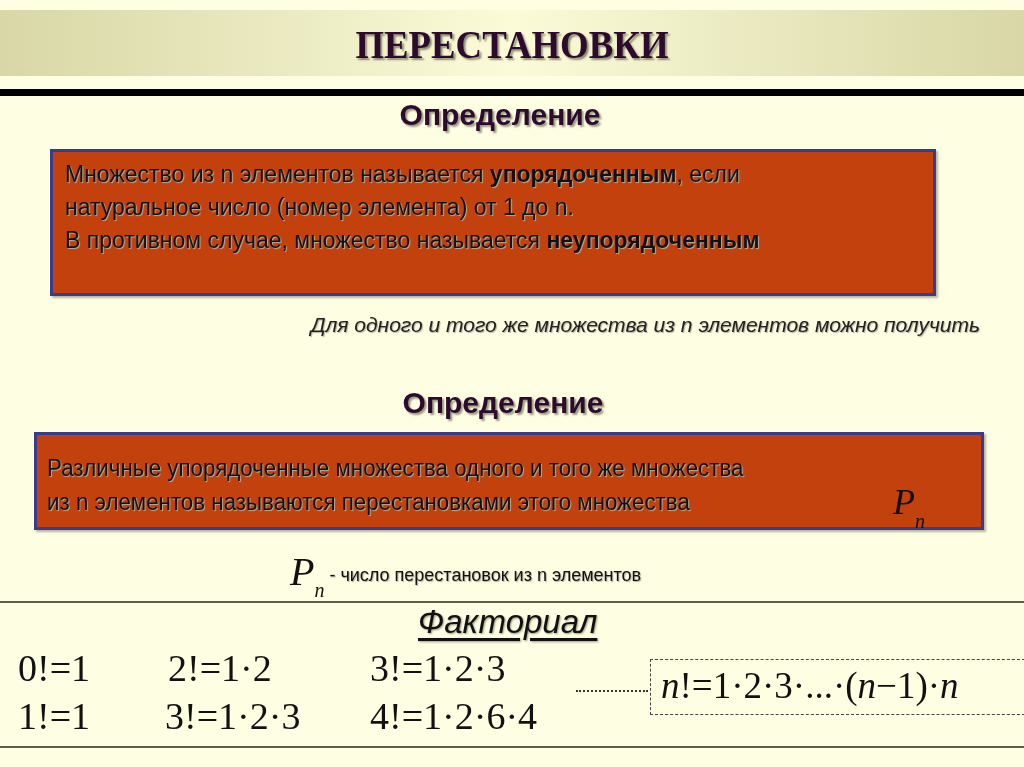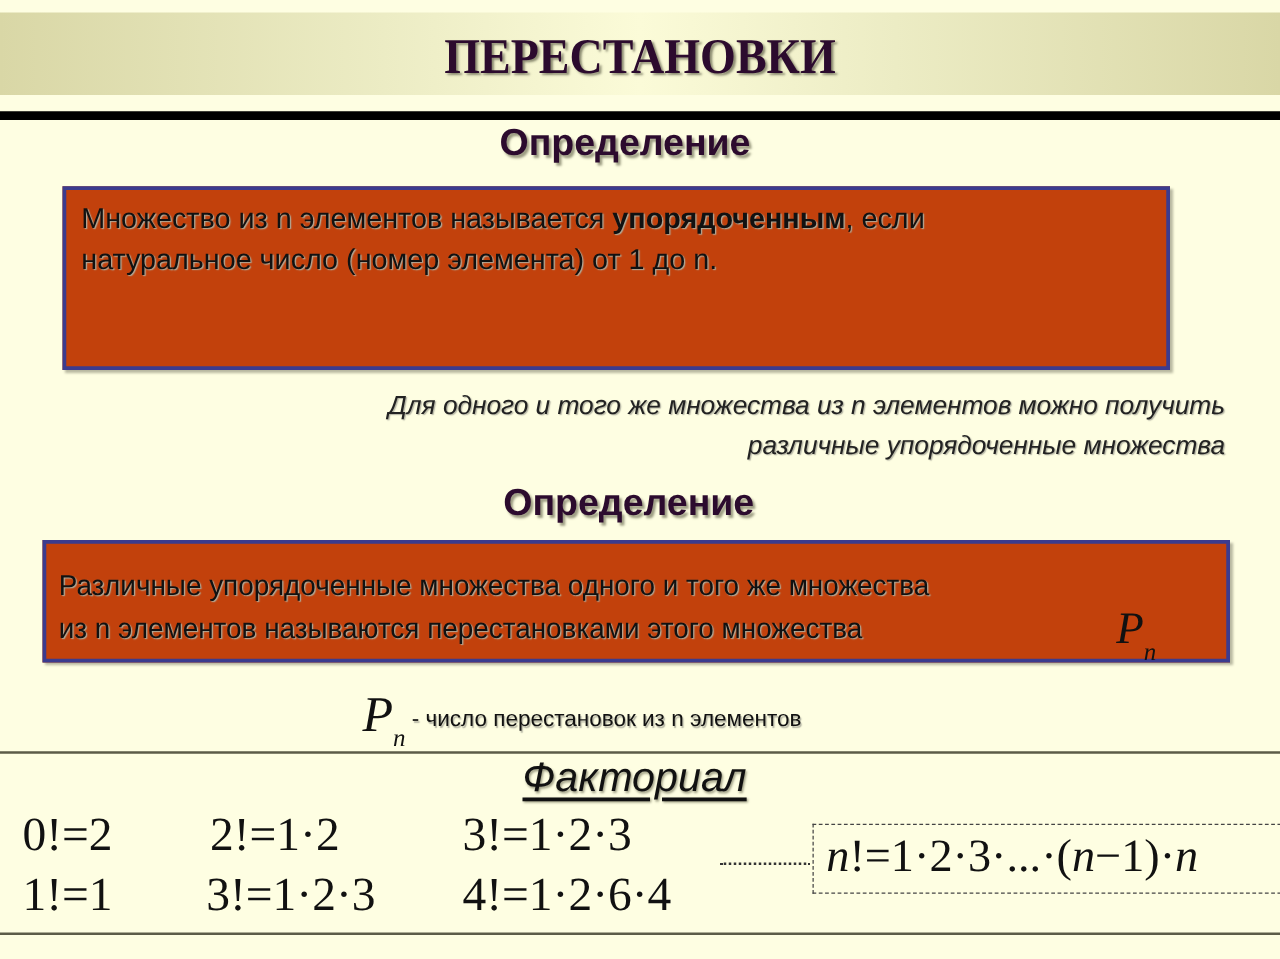--- a/index.html
+++ b/index.html
@@ -61,26 +61,26 @@
 <div class="abs title-band"></div>
 <div class="abs title-text">ПЕРЕСТАНОВКИ</div>
 <div class="abs thick-rule"></div>
 
 <div class="abs heading" style="left:0; top:98px; width:1000px; height:40px;">Определение</div>
 
 <div class="abs def-box" style="left:50px; top:149px; width:886px; height:147px;">
   <div class="def-text" style="position:absolute; left:12px; top:6px; width:870px;">
     <div><span>Множество из n элементов называется </span><b>упорядоченным</b><span>, если</span></div>
     <div>натуральное число (номер элемента) от 1 до n.</div>
+    <div><span>В противном случае, множество называется </span><b>неупорядоченным</b></div>
   </div>
 </div>
 
 <div class="abs note" style="left:60px; top:309px; width:920px;">
   <div>Для одного и того же множества из n элементов можно получить</div>
-  <div>различные упорядоченные множества</div>
 </div>
 
 <div class="abs heading" style="left:0; top:386px; width:1006px; height:40px;">Определение</div>
 
 <div class="abs def-box" style="left:34px; top:432px; width:950px; height:98px;">
   <div class="def-text" style="position:absolute; left:10px; top:16px; width:900px; line-height:34px; transform:scaleX(0.97); transform-origin:left;">
     <div>Различные упорядоченные множества одного и того же множества</div>
     <div>из n элементов называются перестановками этого множества</div>
   </div>
   <div class="math abs" style="left:856px; top:46px; font-size:36px; font-style:italic;">
@@ -89,21 +89,21 @@
 </div>
 
 <div class="abs" style="left:290px; top:548px; white-space:nowrap;">
   <span class="math" style="font-size:40px; font-style:italic;">P</span><sub class="math" style="font-size:20px; font-style:italic; vertical-align:-12px;">n</sub><span class="def-text" style="font-size:18px; position:relative; top:-4px;"> - число перестановок из n элементов</span>
 </div>
 
 <div class="abs thin-rule" style="top:601px;"></div>
 
 <div class="abs factorial-heading" style="left:418px; top:603px;">Факториал</div>
 
-<div class="abs fact-eq" style="left:18px; top:646px;">0!=2</div>
+<div class="abs fact-eq" style="left:18px; top:646px;">0!=1</div>
 <div class="abs fact-eq" style="left:168px; top:646px;">2!=1·2</div>
 <div class="abs fact-eq" style="left:370px; top:646px;">3!=1·2·3</div>
 <div class="abs fact-eq" style="left:18px; top:694px;">1!=1</div>
 <div class="abs fact-eq" style="left:165px; top:694px;">3!=1·2·3</div>
 <div class="abs fact-eq" style="left:370px; top:694px;">4!=1·2·6·4</div>
 
 <div class="abs dotted" style="left:576px; top:690px; width:72px;"></div>
 
 <div class="abs formula-box" style="left:650px; top:659px; width:380px; height:56px;">
   <div class="fact-eq" style="position:absolute; left:10px; top:4px; font-size:37px;"><i>n</i><span>!=1·2·3·...·(</span><i>n</i><span>−1)·</span><i>n</i></div>

